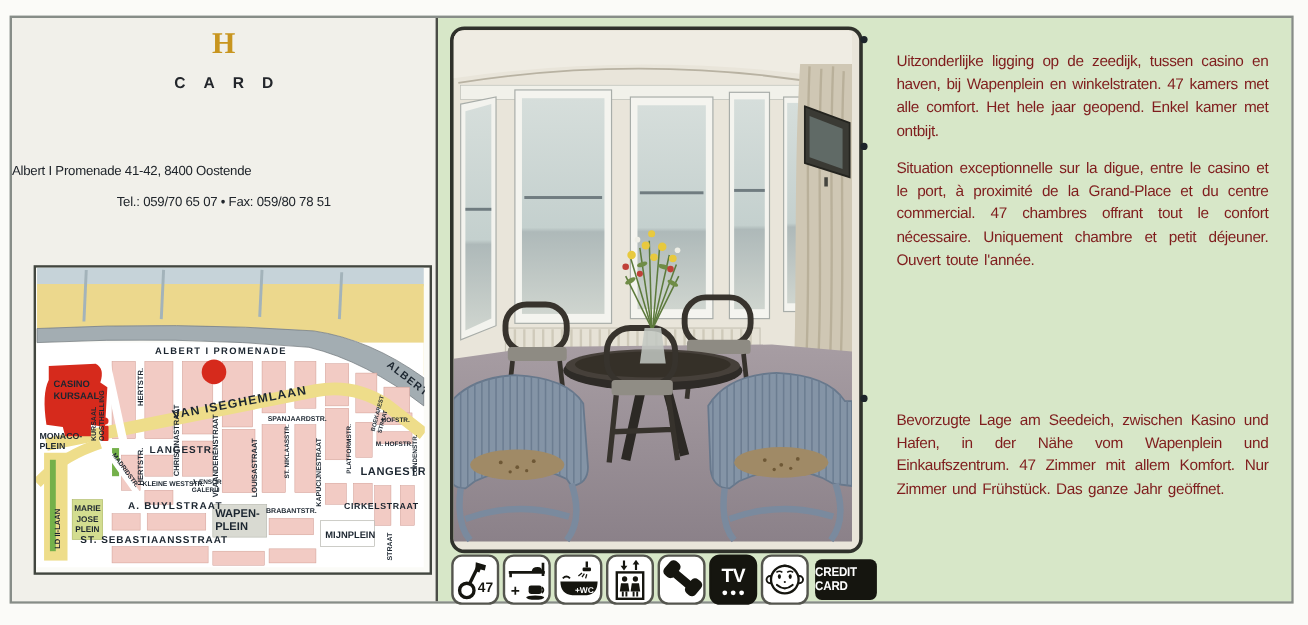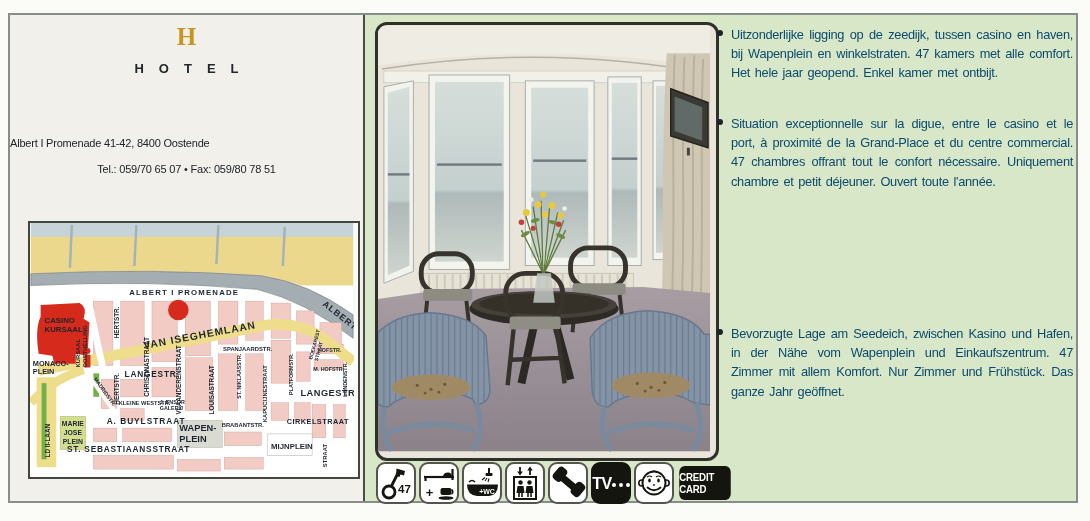--- a/index.html
+++ b/index.html
@@ -30,44 +30,44 @@
   .photo-frame{position:absolute;left:10px;top:7px;width:338px;height:433px;
                border:3px solid #2f312b;border-radius:12px;overflow:hidden;background:#e9e5da;}
   .photo-frame svg{display:block;}
   
   .icons-row{position:absolute;left:11px;top:447px;display:flex;align-items:center;gap:3px;}
   .amen{width:40px;height:42px;border:2px solid #54554e;border-radius:9px;background:#fff;
         box-sizing:border-box;display:flex;align-items:flex-end;justify-content:center;}
   .amen svg{display:block;}
   .amen svg text{font-family:"Liberation Sans",sans-serif;}
   .amen-tv{width:40px;height:42px;border-radius:9px;background:#15150f;border:2px solid #15150f;
-           box-sizing:border-box;display:flex;align-items:center;justify-content:center;}
+           box-sizing:border-box;display:flex;flex-direction:column;align-items:center;justify-content:center;}
   .amen-tv .tv-word{color:#fff;font-weight:700;font-size:16px;letter-spacing:-0.5px;line-height:1;margin-top:2px;}
   .amen-tv .tv-dots{display:flex;gap:3px;margin-top:3px;}
   .amen-tv .tv-dots i{width:4px;height:4px;border-radius:50%;background:#fff;}
   .amen-cc{width:56px;height:34px;border-radius:6px;background:#15150f;color:#fff;
            display:flex;align-items:center;justify-content:center;
            font-weight:700;font-size:10.5px;letter-spacing:-0.2px;transform:scaleX(0.92);}
   
   .desc-col{position:absolute;left:352px;top:0;width:364px;height:100%;}
   .desc-item{position:absolute;left:0;width:356px;display:flex;}
   .desc-dot{flex:0 0 14px;padding-top:5px;}
   .desc-dot i{display:block;width:6px;height:6px;border-radius:50%;background:#1d242a;}
-  .desc-item p{margin:0;font-size:12.8px;line-height:1.5;color:#0c4a6e;text-align:justify;
+  .desc-item p{margin:16px;font-size:12.8px;line-height:1.5;color:#7f1d1d;text-align:justify;
                letter-spacing:-0.3px;word-spacing:1.5px;}
 </style>
 </head>
 <body>
 
 <div class="page">
  <div class="frame">
 
   <div class="left-panel">
     <div class="logo-initial">H</div>
-    <div class="logo-word">HOTEL</div>
+    <div class="logo-word">CARD</div>
     <div class="addr1">Albert I Promenade 41-42, 8400 Oostende</div>
     <div class="addr2">Tel.: 059/70 65 07 • Fax: 059/80 78 51</div>
 
     <div class="map-box">
       <svg viewBox="0 0 330 256" width="324" height="250">
 
         <rect x="0" y="0" width="330" height="16" fill="#c6d3d9"></rect>
         <path d="M0,14 H330 V92 Q282,60 236,54 Q120,46 0,52 Z" fill="#ecd88d"></path>
         <g stroke="#a3b3ba" stroke-width="2.5">
           <path d="M42,2 L40,46"></path>

